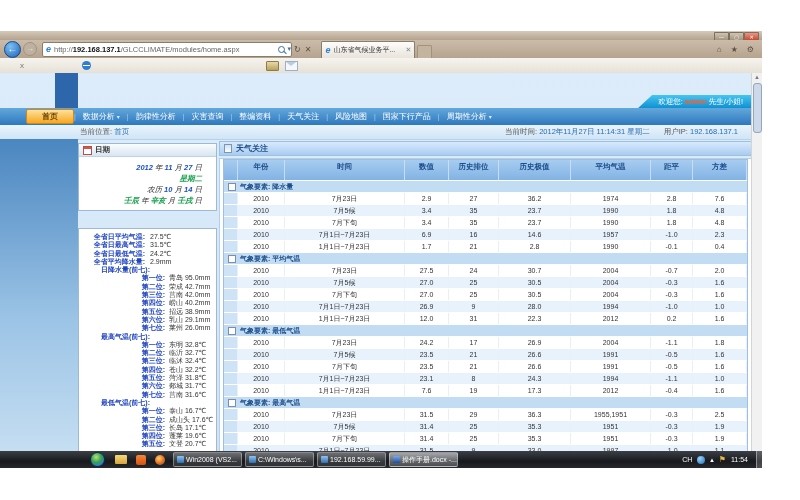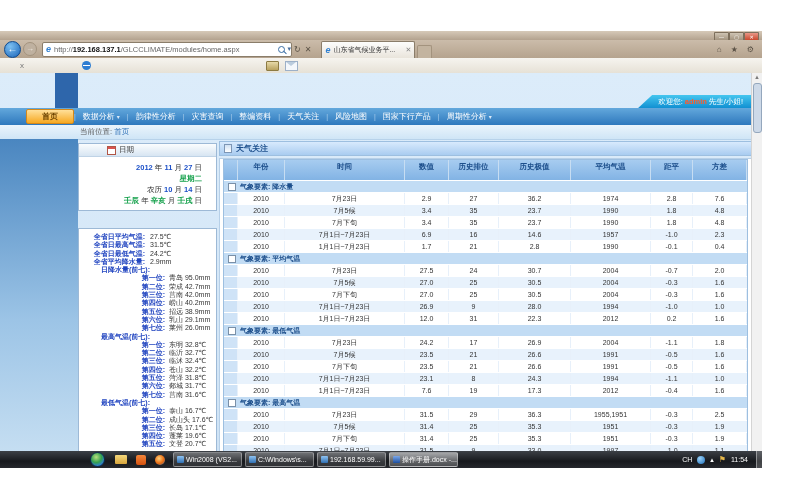--- a/index.html
+++ b/index.html
@@ -90,26 +90,26 @@
             display:flex;align-items:center;font-size:7.5px;color:#555;}
   .crumb-left{margin-left:80px;}
   .crumb-right{margin-left:auto;margin-right:14px;display:flex;gap:14px;}
   .crumb-val{color:#2a6db5;}
   .content{position:absolute;left:0;top:66px;width:752px;height:329px;}
   .leftband{position:absolute;left:0;top:0;width:78px;height:100%;
             background:linear-gradient(#4a86c0,#9cc4e6 55%,#cae1f3);}
   
   .sbox{position:absolute;left:78px;width:137px;background:#fff;border:1px solid #9db9d6;}
   .sbox-hd{height:12px;background:linear-gradient(#fbfdfe,#d7e5f2);border-bottom:1px solid #bfd3e6;
-           display:flex;align-items:center;font-size:7.5px;font-weight:normal;color:#333;padding-left:24px;}
+           display:flex;align-items:center;font-size:7.5px;font-weight:bold;color:#333;}
   .ico-cal{width:7px;height:7px;border:1px solid #b05545;background:linear-gradient(#d9534f 0 35%,#fff 35%);
            margin:0 3px 0 4px;}
   .ico-doc{width:6px;height:7px;border:1px solid #7d96b5;background:linear-gradient(#cfe0f2,#fff);
            margin:0 4px 0 4px;}
-  .cal-body{padding:5px 14px 4px 4px;text-align:right;}
+  .cal-body{padding:5px 14px 4px 4px;text-align:right;font-style:italic;}
   .cal-line{height:11px;line-height:11px;font-size:7.5px;}
   .seg-b{color:#1d51c8;font-weight:bold;}
   .seg-k{color:#333;}
   .seg-g{color:#13a04a;font-weight:bold;}
   .sum-body{padding:4px 0 0 0;}
   .s-line{height:8.3px;line-height:8.3px;font-size:7px;display:flex;white-space:nowrap;}
   .s-kv .lbl{width:66px;text-align:right;color:#2145c0;font-weight:bold;}
   .s-kv .val{margin-left:5px;color:#333;}
   .s-sec{padding-left:22px;color:#2145c0;font-weight:bold;}
   .s-rank .lbl{width:86px;text-align:right;color:#2145c0;font-weight:bold;}
@@ -238,20 +238,30 @@
           <span class="nav-item">国家下行产品</span>
           <span class="nav-sep">|</span>
           <span class="nav-item">周期性分析<span class="nav-arrow">▾</span></span>
         </div>
 
       <div class="crumbrow">
         <span class="crumb-left">
           <span>当前位置:</span>
           <span class="crumb-val">首页</span>
         </span>
+        <span class="crumb-right">
+          <span>
+            <span>当前时间:</span>
+            <span class="crumb-val">2012年11月27日 11:14:31 星期二</span>
+          </span>
+          <span>
+            <span>用户IP:</span>
+            <span class="crumb-val">192.168.137.1</span>
+          </span>
+        </span>
       </div>
 
       <div class="content">
         <div class="leftband"></div>
 
         <div class="sbox" style="top:4px;">
           <div class="sbox-hd">
             <span class="ico-cal"></span>
             <span>日期</span>
           </div>

